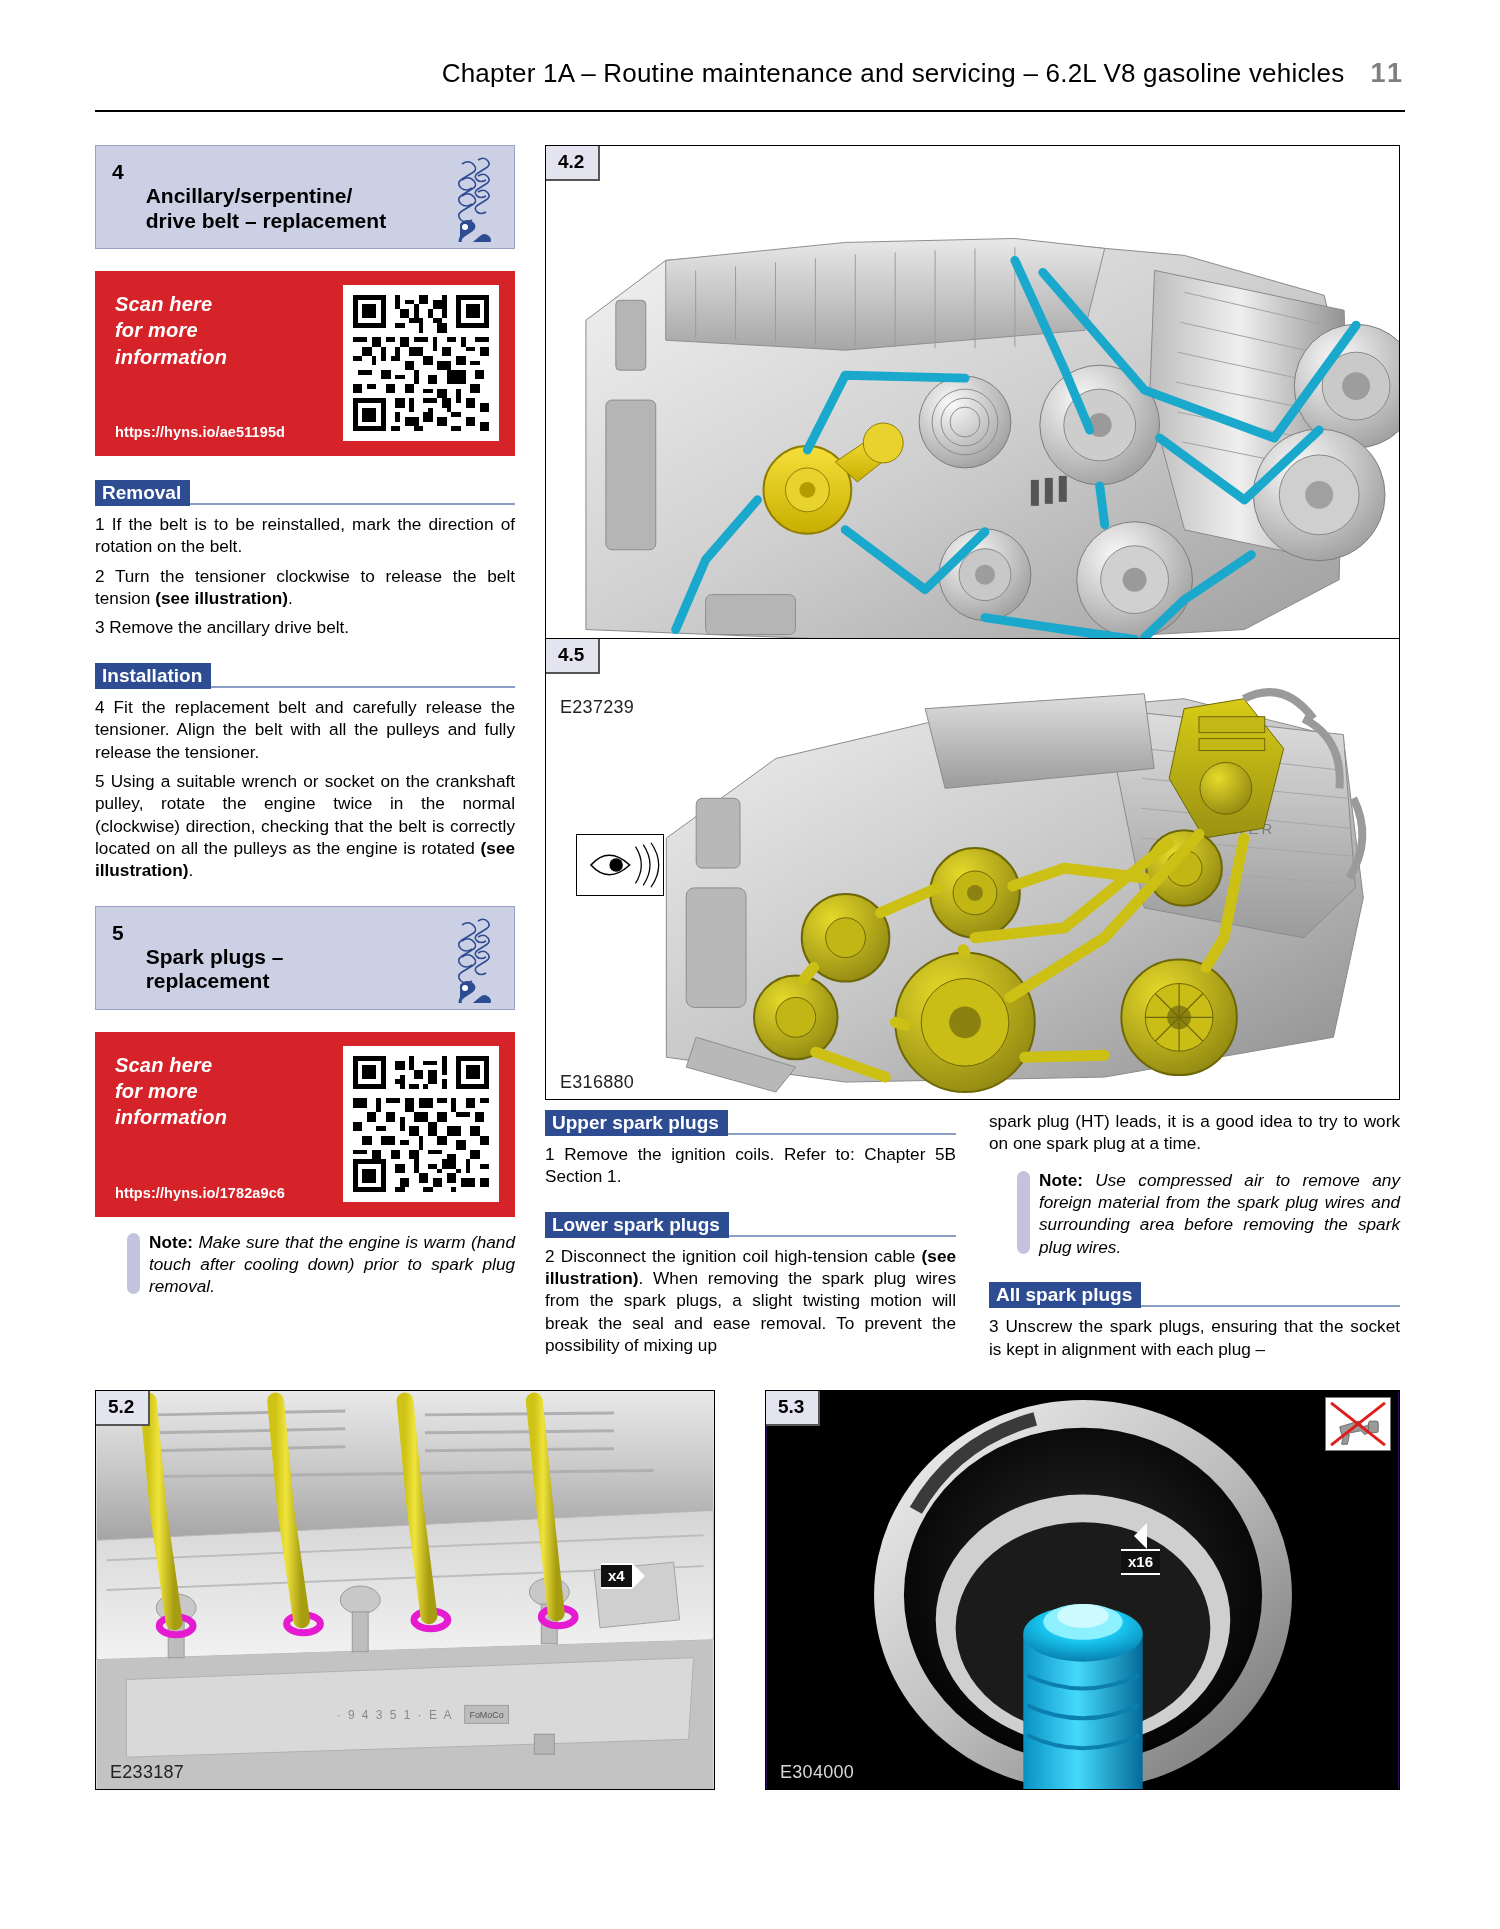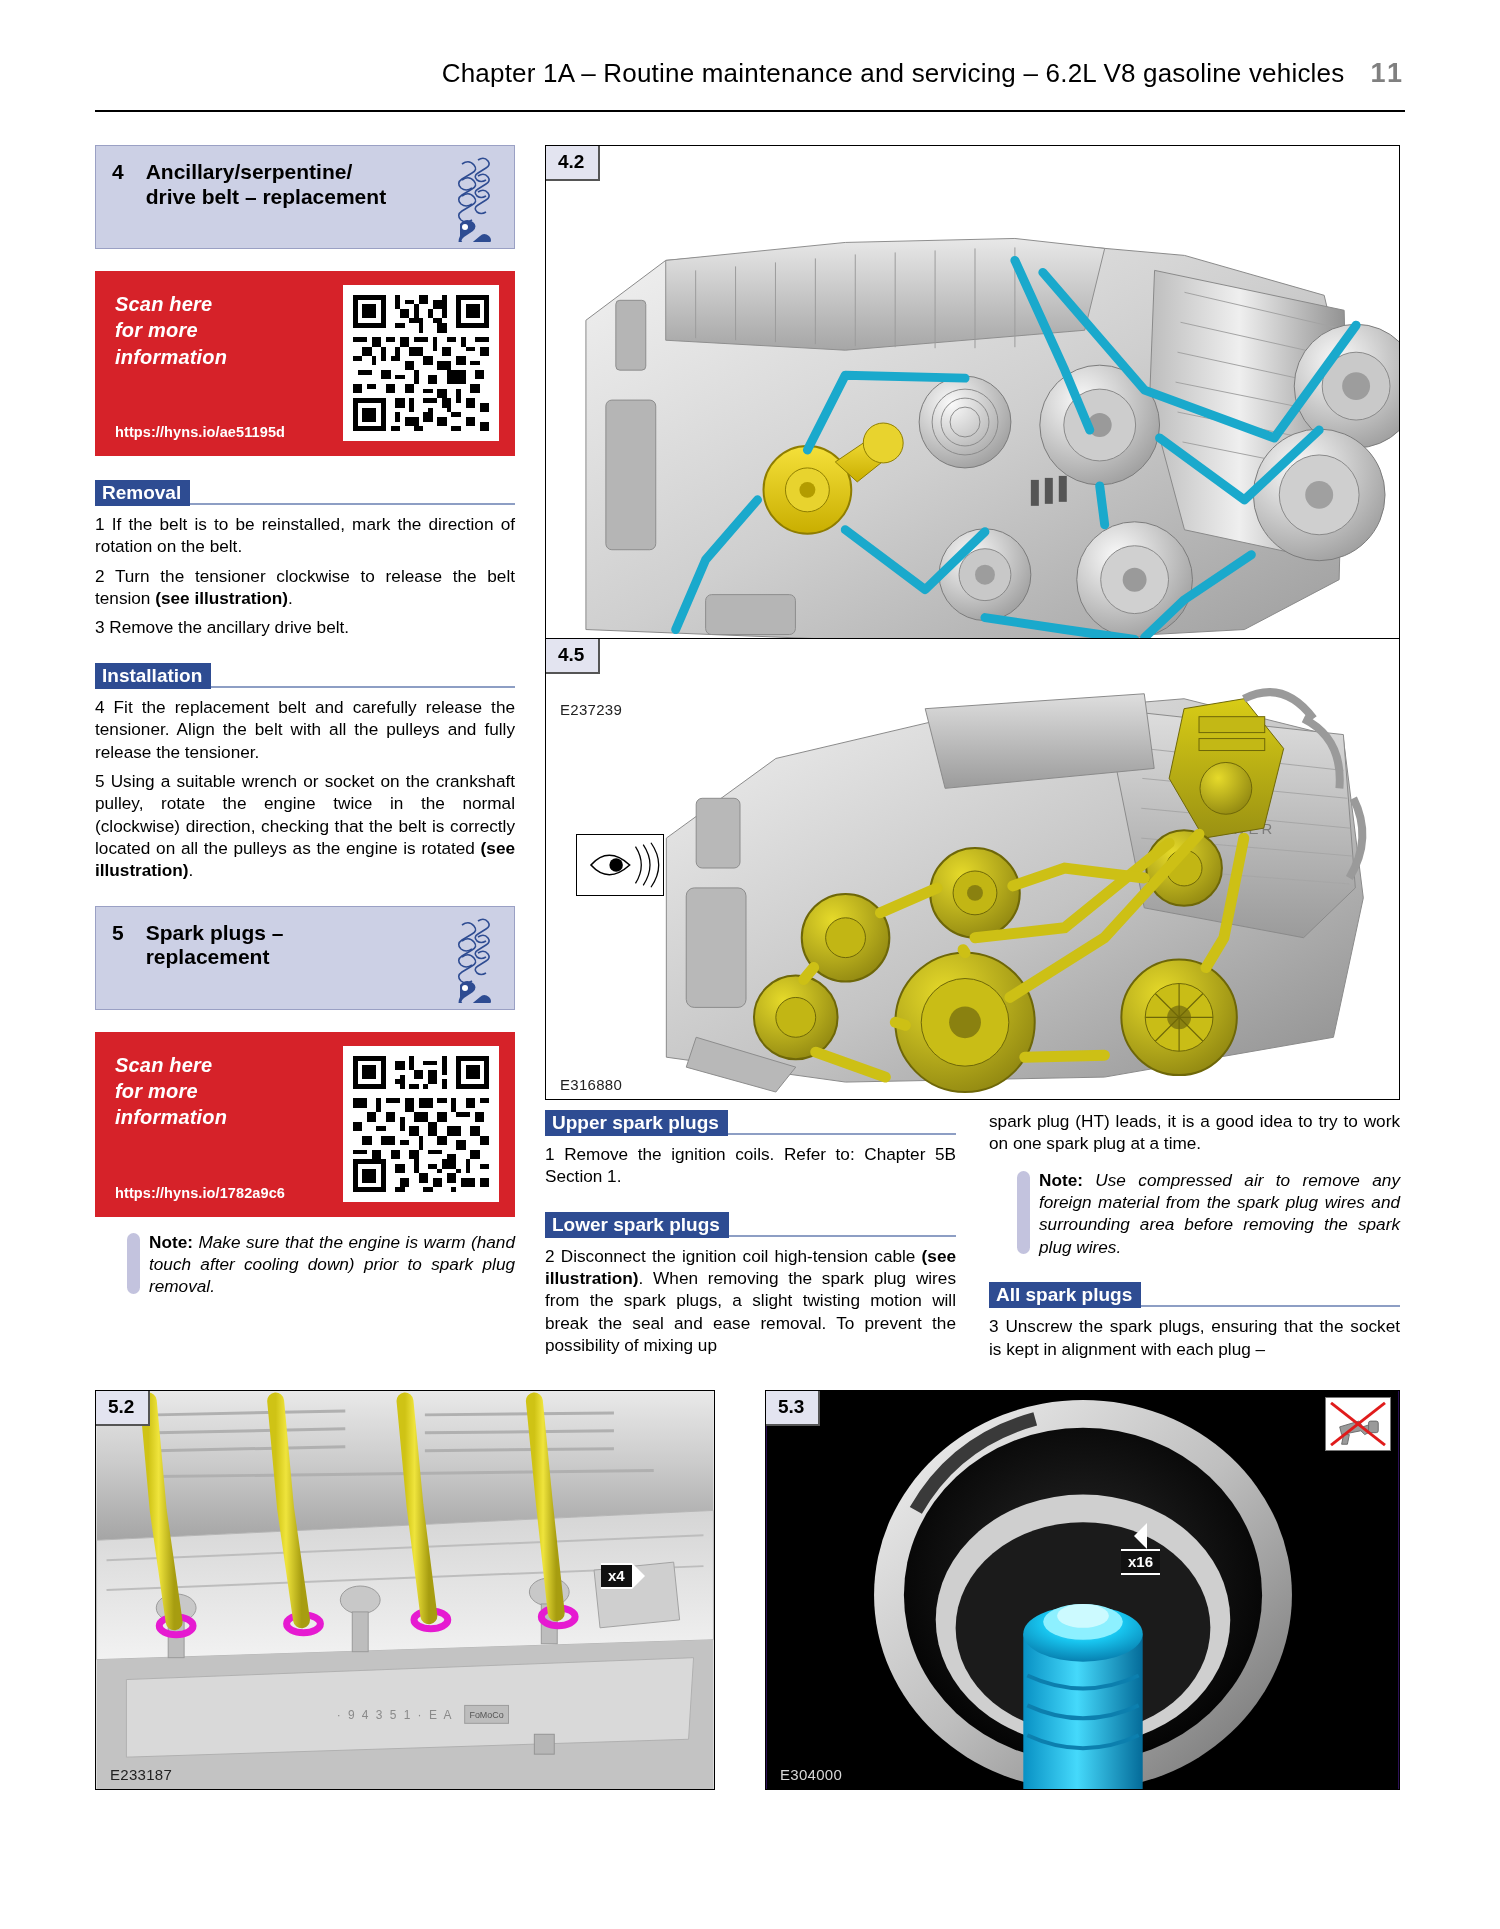--- a/index.html
+++ b/index.html
@@ -35,21 +35,21 @@
 
   
   .sect-box{
     background:#ccd0e5;
     border:1px solid #9aa0c4;
     height:104px; position:relative;
     display:flex; align-items:flex-start;
     padding:14px 12px 0 16px;
   }
   .sect-num{ font-size:21px; font-weight:bold; margin-right:22px; line-height:1.18; }
-  .sect-title{ font-size:21px; font-weight:bold; line-height:1.18; max-width:250px; }
+  .sect-title{ font-size:21px; font-weight:bold; line-height:1.18; max-width:250px;margin-top:24px; }
   .spanner-stack{
     position:absolute; right:10px; top:8px; width:52px; height:88px;
   }
 
   
   .qr-box{
     background:#d62229; position:relative;
     height:185px; margin-top:22px;
     padding:20px 0 0 20px;
   }
@@ -105,21 +105,21 @@
 
   
   .fig{ position:relative; border:1px solid #000; background:#fff; overflow:hidden; }
   .fig-label{
     position:absolute; left:0; top:0; z-index:6;
     background:#e3e4f0; border-right:2px solid #555; border-bottom:2px solid #555;
     font-weight:bold; font-size:19px; padding:5px 14px 6px 12px;
   }
   .fig-code{
     position:absolute; left:14px; bottom:6px; z-index:6;
-    font-size:15px; color:#222; letter-spacing:.3px;
+    font-size:18px; color:#222; letter-spacing:.3px;
   }
   .fig-code.onblack{ color:#d8d8d8; }
 
   
   .callout{
     position:absolute; z-index:7;
     display:flex; align-items:center; height:26px;
     font-size:15px; font-weight:bold; color:#fff;
   }
   .callout .tip{

